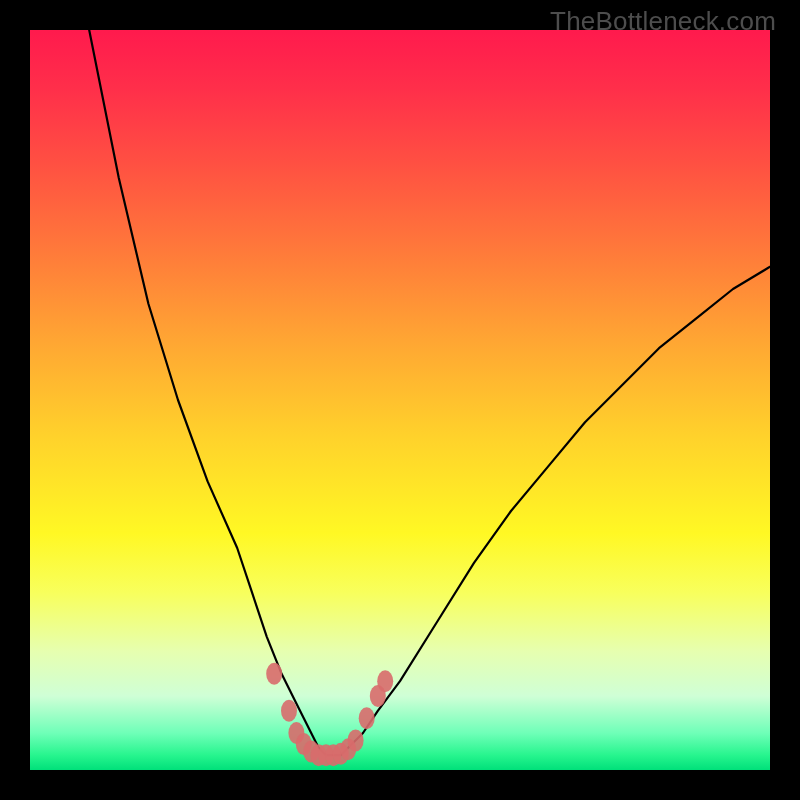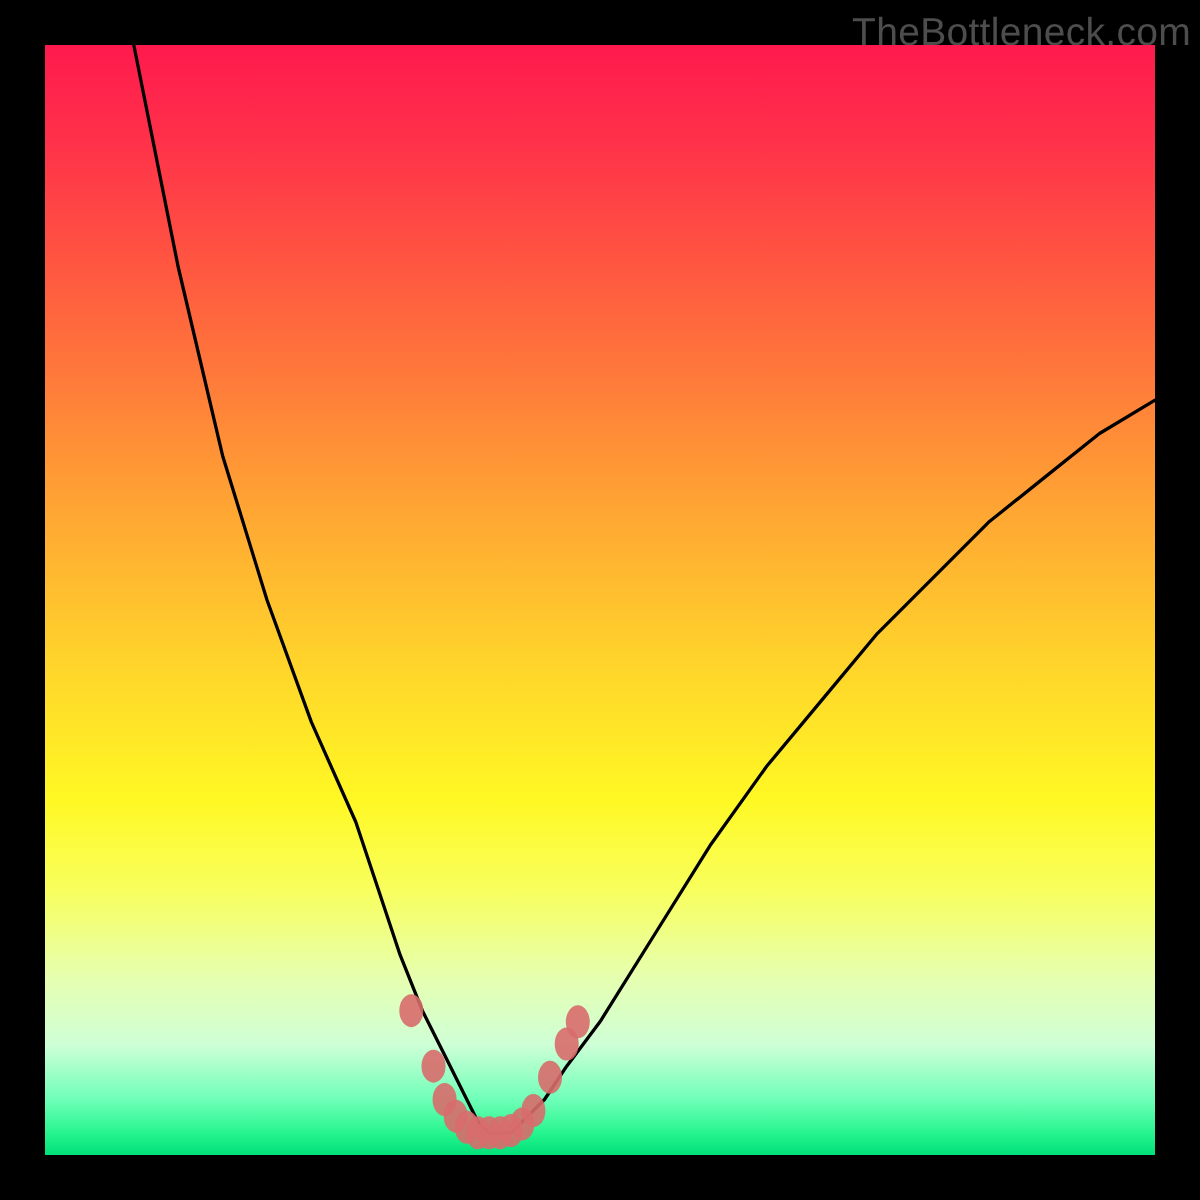--- a/index.html
+++ b/index.html
@@ -36,21 +36,21 @@
       #e6ffb0 84%,
       #cfffd6 90%,
       #6fffb8 95%,
       #27f58e 98%,
       #00e07a 100%
     );
   }
   .watermark {
     position: absolute;
     top: 6px;
-    right: 6px;
+    right: 24px;
     color: #4d4d4d;
     font-size: 26px;
     font-weight: 500;
     letter-spacing: 0.2px;
     user-select: none;
   }
   svg.curve {
     position: absolute;
     left: 0;
     top: 0;

